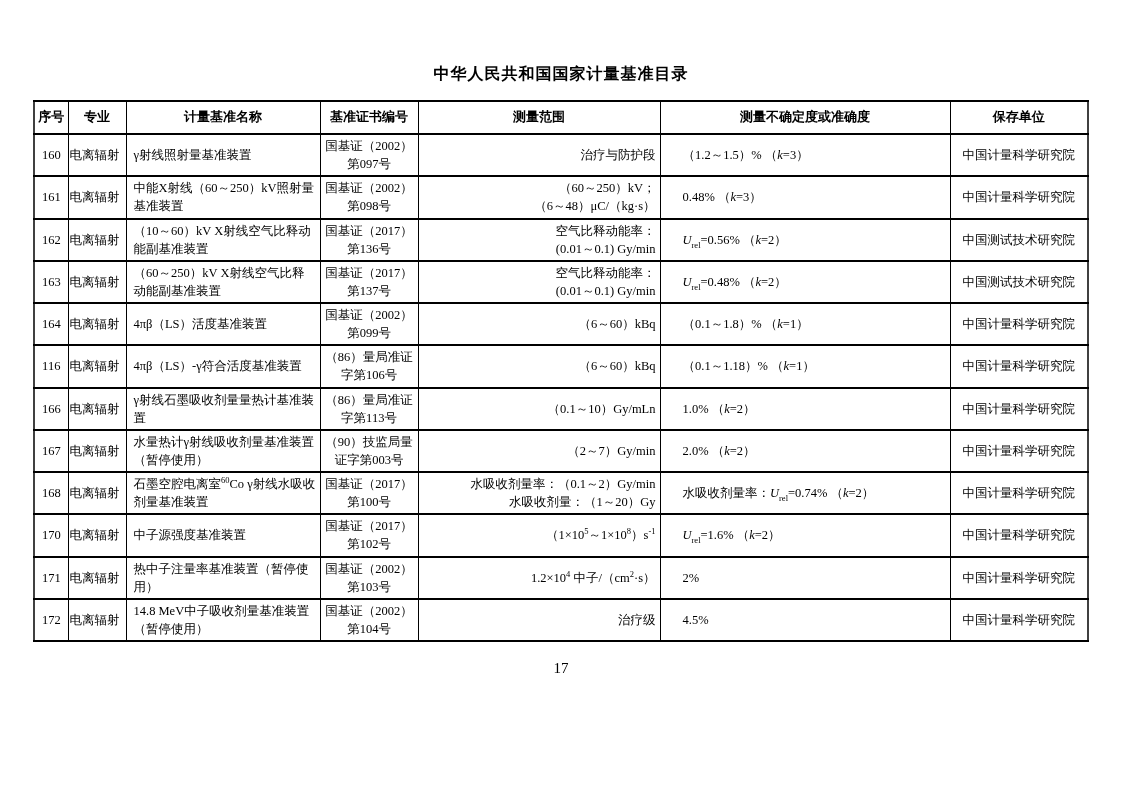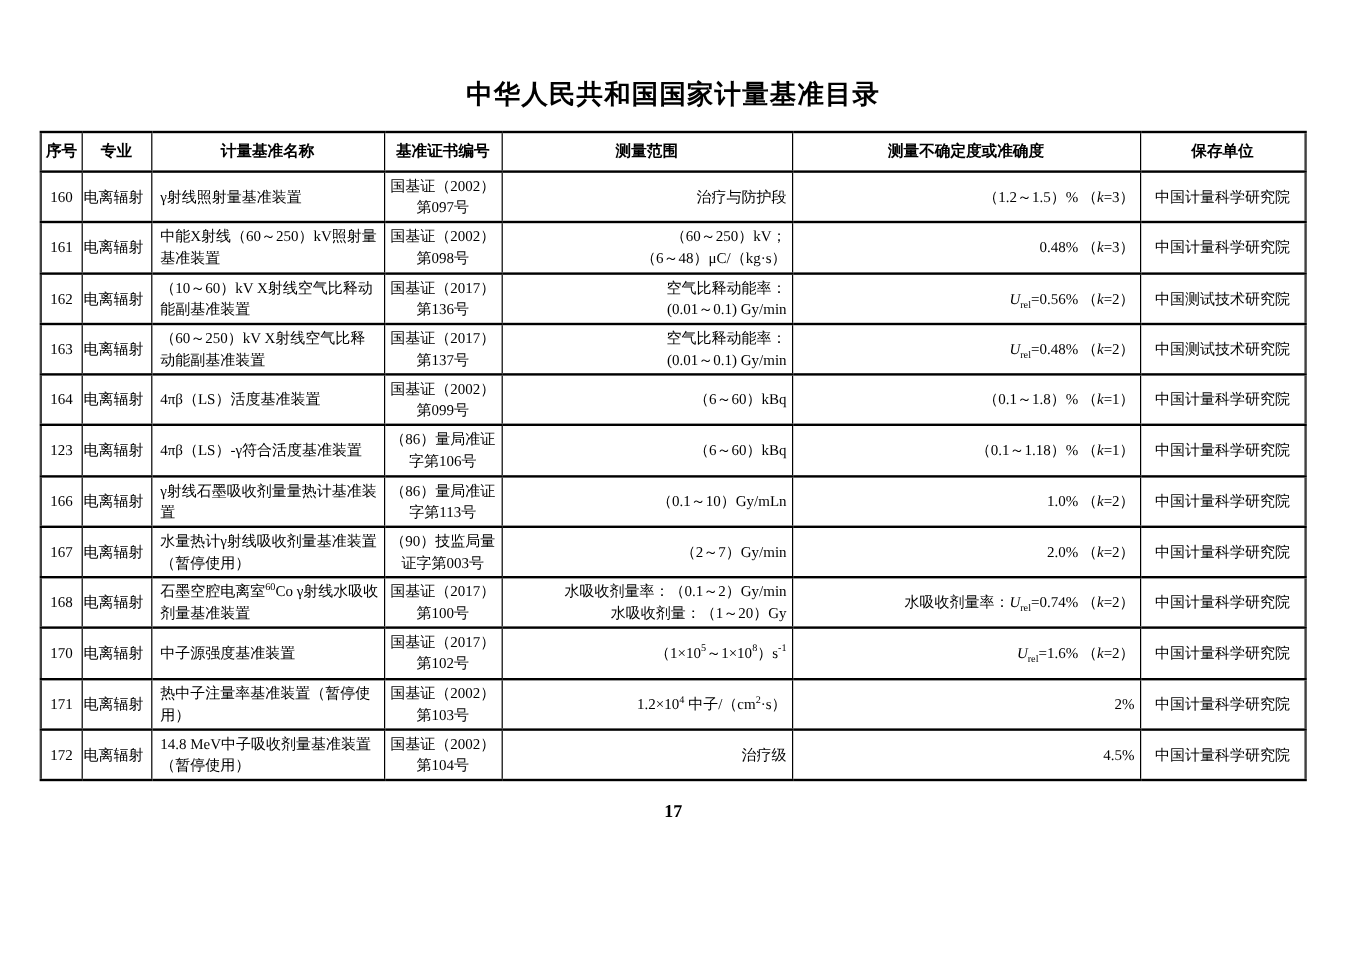--- a/index.html
+++ b/index.html
@@ -11,21 +11,21 @@
   }
   .page {
     width: 1122px;
     height: 794px;
     background: #ffffff;
     position: relative;
     overflow: hidden;
   }
   .page-title {
     text-align: center;
-    font-size: 22px;
+    font-size: 16px;
     font-weight: bold;
     padding-top: 64px;
     margin: 0 0 15px 0;
     letter-spacing: 1px;
   }
   table.std-table {
     border-collapse: collapse;
     table-layout: fixed;
     width: 1054px;
     margin: 0 auto;
@@ -49,31 +49,30 @@
     font-weight: bold;
     font-size: 13px;
     text-align: center;
     padding: 2px 2px;
   }
   td.col-no     { text-align: center; }
   td.col-field  { text-align: left; padding: 2px 1px; }
   td.col-name   { text-align: left; padding-left: 7px; }
   td.col-cert   { text-align: center; padding: 2px 2px; }
   td.col-range  { text-align: right; padding-left: 6px; }
-  td.col-unc    { text-align: right; padding-left: 22px; }
+  td.col-unc    { text-align: left; padding-left: 22px; }
   td.col-keeper { text-align: center; padding: 2px 2px; }
   .std-table sup, .std-table sub {
     font-size: 8.5px;
     line-height: 0;
   }
   .page-number {
     text-align: center;
     font-size: 15px;
     margin-top: 18px;
-    font-weight: bold;
   }
 </style>
 </head>
 <body>
 
 <div class="page">
 
   <h1 class="page-title">中华人民共和国国家计量基准目录</h1>
 
   <table class="std-table">
@@ -137,21 +136,21 @@
         <tr>
     <td class="col-no">164</td>
     <td class="col-field">电离辐射</td>
     <td class="col-name">4πβ（LS）活度基准装置</td>
     <td class="col-cert">国基证（2002）<br>第099号</td>
     <td class="col-range">（6～60）kBq</td>
     <td class="col-unc">（0.1～1.8）% （<i>k</i>=1）</td>
     <td class="col-keeper">中国计量科学研究院</td>
   </tr>
         <tr>
-    <td class="col-no">123</td>
+    <td class="col-no">116</td>
     <td class="col-field">电离辐射</td>
     <td class="col-name">4πβ（LS）-γ符合活度基准装置</td>
     <td class="col-cert">（86）量局准证<br>字第106号</td>
     <td class="col-range">（6～60）kBq</td>
     <td class="col-unc">（0.1～1.18）% （<i>k</i>=1）</td>
     <td class="col-keeper">中国计量科学研究院</td>
   </tr>
         <tr>
     <td class="col-no">166</td>
     <td class="col-field">电离辐射</td>

